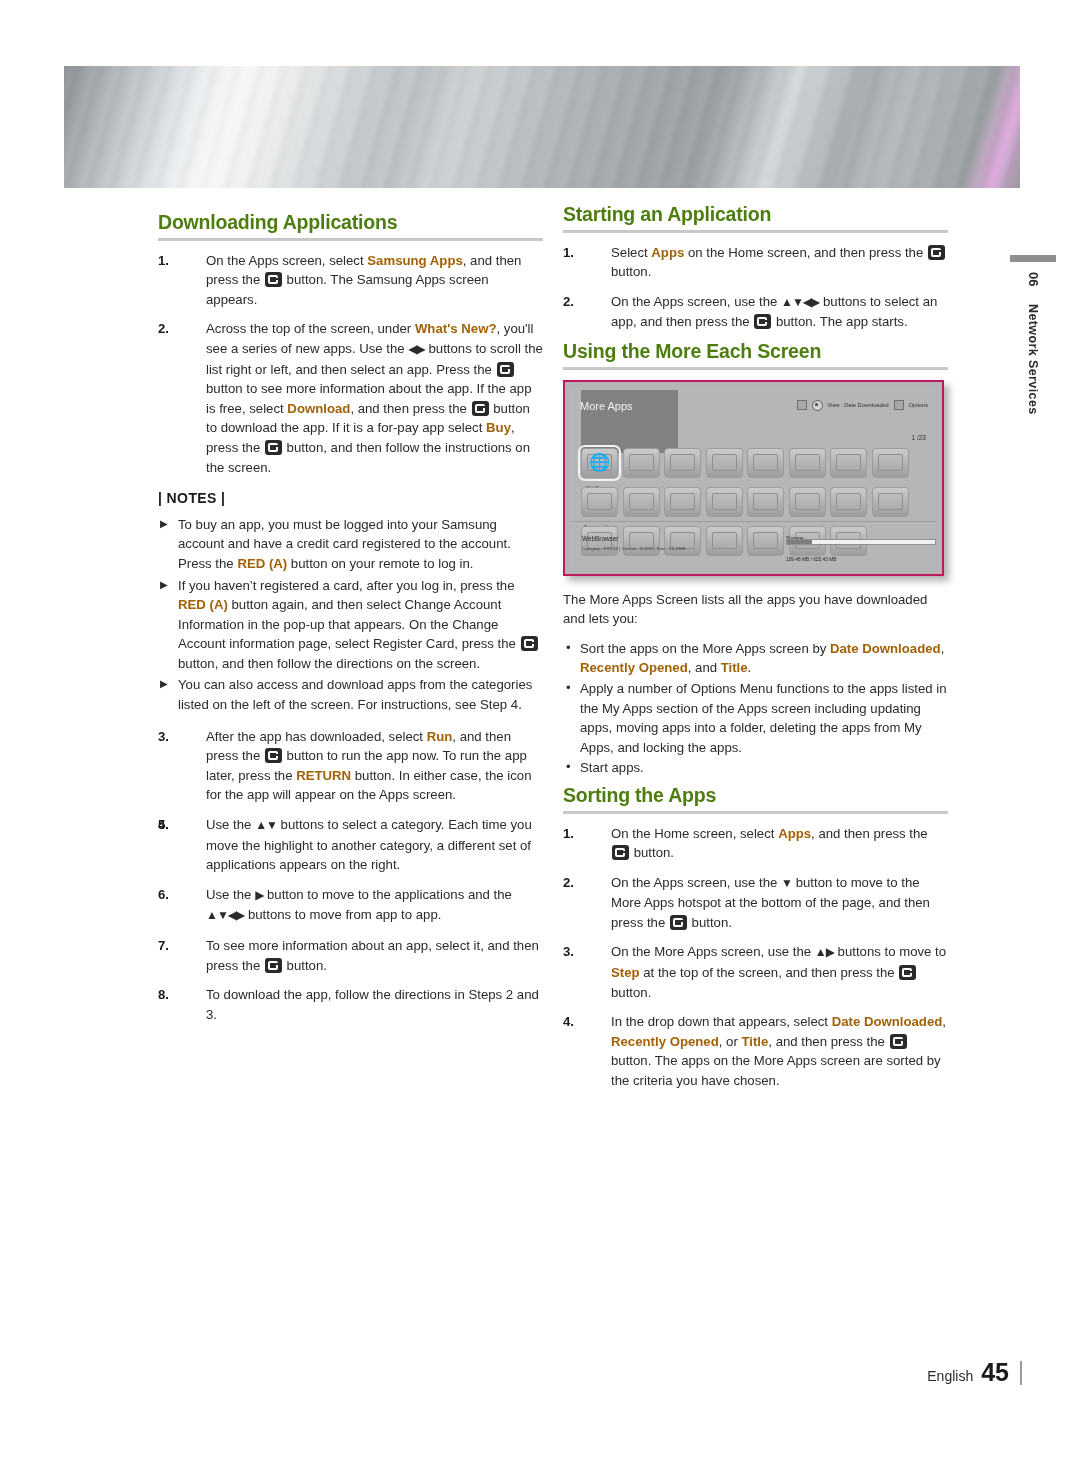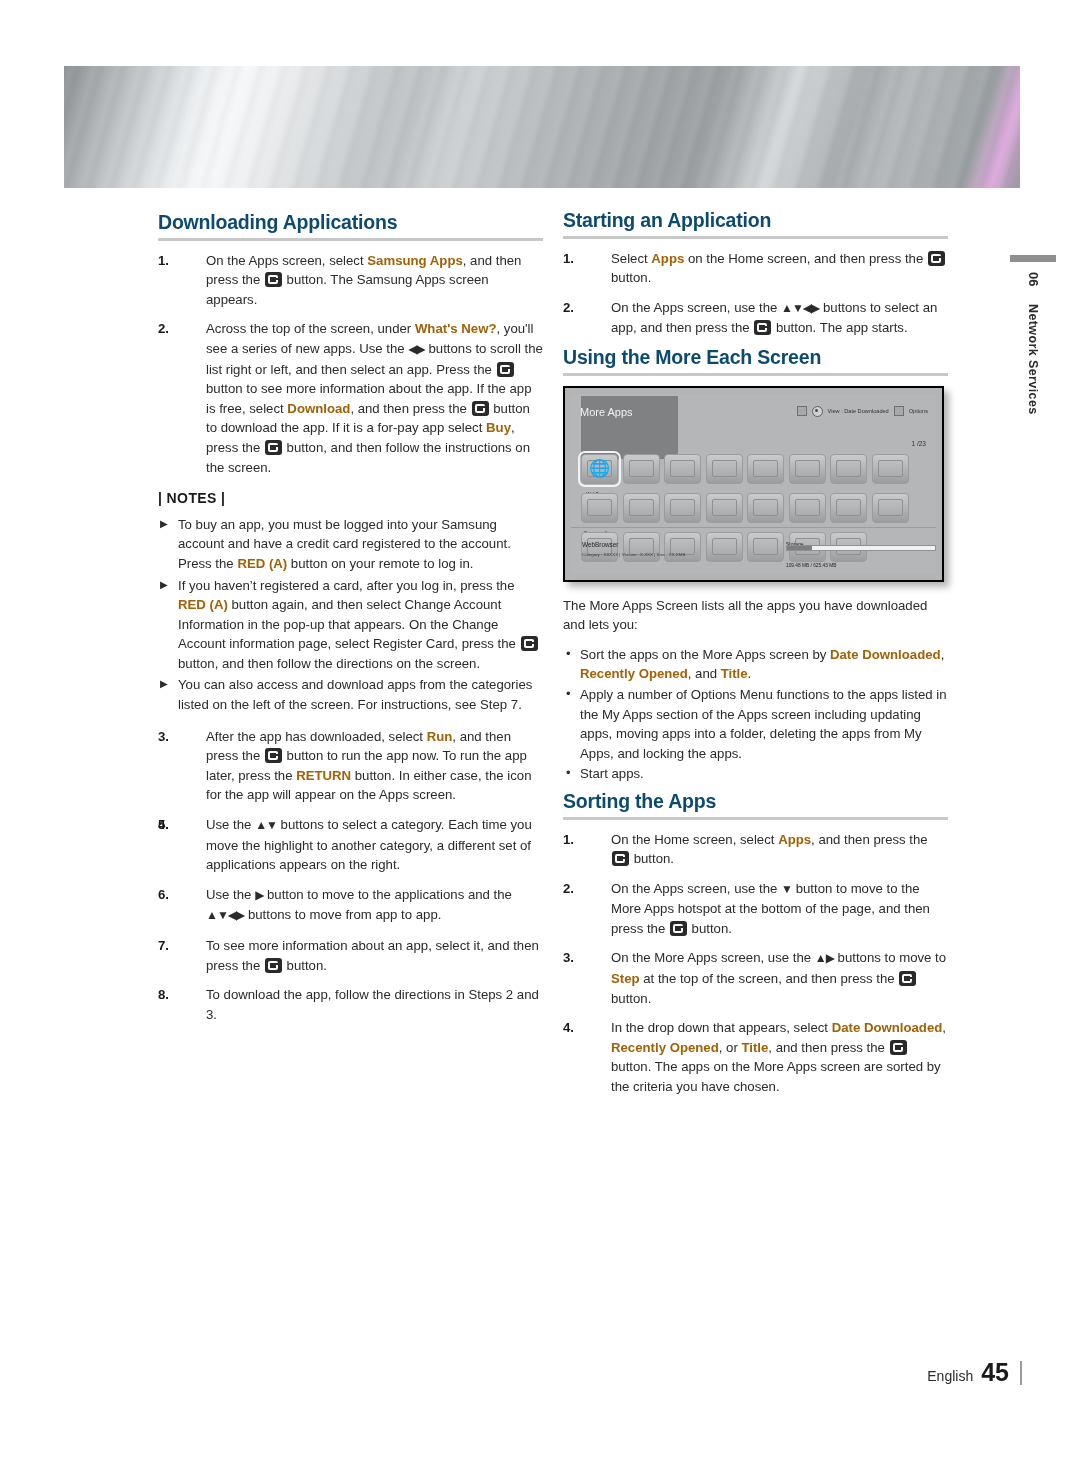--- a/index.html
+++ b/index.html
@@ -65,27 +65,27 @@
 
   
   .col {
     position: absolute;
     width: 385px;
     font-size: 13.2px;
     line-height: 19.6px;
     color: #2b2b2b;
   }
   .col-left  { left: 158px; top: 213px; }
-  .col-right { left: 563px; top: 211px; }
+  .col-right { left: 563px; top: 205px; }
 
   
   h2.sec {
     font-size: 19.5px;
     font-weight: bold;
-    color: #0c4a6e;
+    color: #4d7c0f;
     margin: 0 0 0 0;
     letter-spacing: -0.2px;
     padding-bottom: 5px;
   }
   .rule {
     height: 3px;
     background: #c8c8c8;
     margin-bottom: 10px;
   }
   .sec-block { margin-bottom: 0; }
@@ -188,21 +188,21 @@
     width: 6px; height: 2px;
     background: #2a2a2a;
   }
   .arrows { letter-spacing: -1px; font-size: 12px; }
 
   
   .shot {
     position: relative;
     width: 381px;
     height: 196px;
-    border: 2px solid #000000;
+    border: 2px solid #be185d;
     background: #b2b4b6;
     box-sizing: border-box;
     box-shadow: 5px 5px 7px rgba(0,0,0,0.30);
     margin: 5px 0 14px 0;
     overflow: hidden;
   }
   .shot-inner {
     position: absolute;
     inset: 6px;
     background: #b4b6b8;
@@ -421,21 +421,21 @@
     <ol class="steps">
         <li><span class="num">1.</span><span>On the Apps screen, select <b>Samsung Apps</b>, and then press the <span class="ebtn"></span> button. The Samsung Apps screen appears.</span></li>
         <li><span class="num">2.</span><span>Across the top of the screen, under <b>What's New?</b>, you'll see a series of new apps. Use the <span class="arrows">◀▶</span> buttons to scroll the list right or left, and then select an app. Press the <span class="ebtn"></span> button to see more information about the app. If the app is free, select <b>Download</b>, and then press the <span class="ebtn"></span> button to download the app. If it is a for-pay app select <b>Buy</b>, press the <span class="ebtn"></span> button, and then follow the instructions on the screen.</span></li>
       </ol>
   </div>
 
   <div class="notes-title">| NOTES |</div>
   <ul class="notes">
       <li><span class="tri">▶</span><span>To buy an app, you must be logged into your Samsung account and have a credit card registered to the account. Press the <b>RED (A)</b> button on your remote to log in.</span></li>
       <li><span class="tri">▶</span><span>If you haven’t registered a card, after you log in, press the <b>RED (A)</b> button again, and then select Change Account Information in the pop-up that appears. On the Change Account information page, select Register Card, press the <span class="ebtn"></span> button, and then follow the directions on the screen.</span></li>
-      <li><span class="tri">▶</span><span>You can also access and download apps from the categories listed on the left of the screen. For instructions, see Step 7.</span></li>
+      <li><span class="tri">▶</span><span>You can also access and download apps from the categories listed on the left of the screen. For instructions, see Step 4.</span></li>
     </ul>
 
   <ol class="steps">
       <li><span class="num">3.</span><span>After the app has downloaded, select <b>Run</b>, and then press the <span class="ebtn"></span> button to run the app now. To run the app later, press the <b>RETURN</b> button. In either case, the icon for the app will appear on the Apps screen.</span></li>
       <li><span class="num">4.</span></li>
       <li><span class="num">5.</span><span>Use the <span class="arrows">▲▼</span> buttons to select a category. Each time you move the highlight to another category, a different set of applications appears on the right.</span></li>
       <li><span class="num">6.</span><span>Use the <span class="arrows">▶</span> button to move to the applications and the <span class="arrows">▲▼◀▶</span> buttons to move from app to app.</span></li>
       <li><span class="num">7.</span><span>To see more information about an app, select it, and then press the <span class="ebtn"></span> button.</span></li>
       <li><span class="num">8.</span><span>To download the app, follow the directions in Steps 2 and 3.</span></li>
     </ol>

